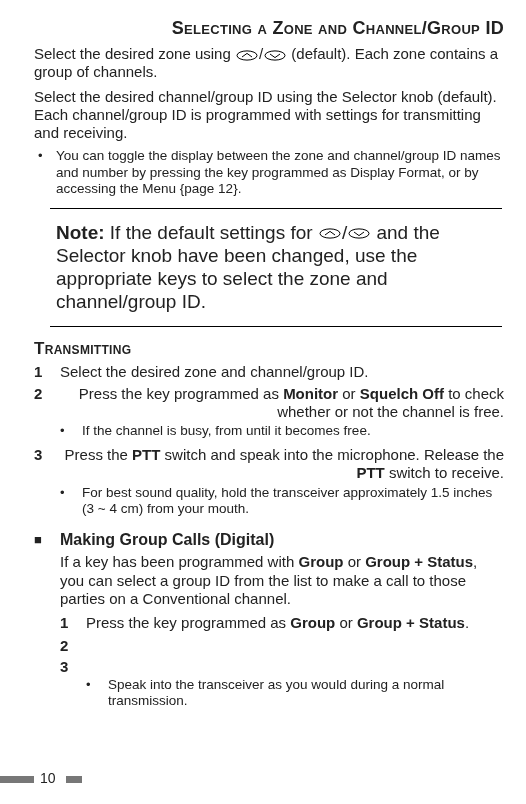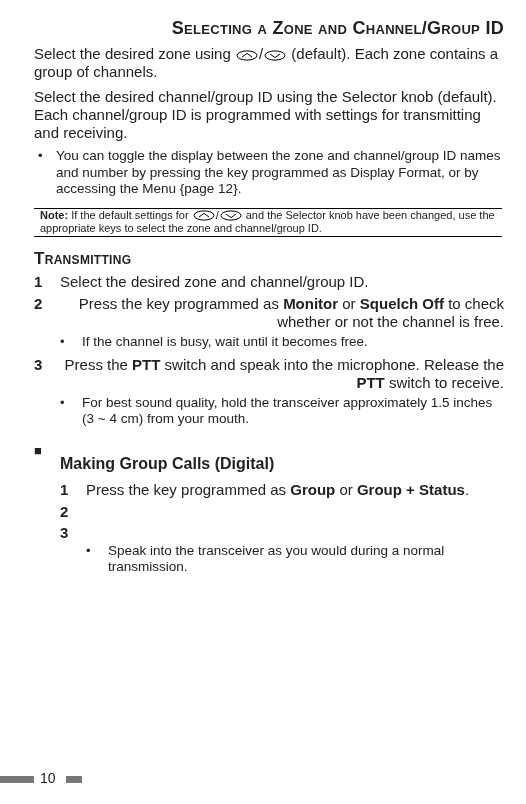--- a/index.html
+++ b/index.html
@@ -39,23 +39,23 @@
     font-size: 15px;
     line-height: 1.22;
     margin-bottom: 6px;
   }
   .bullet-row { display: flex; margin: 4px 0 4px 4px; }
   .bullet-row .dot { width: 18px; flex: 0 0 18px; font-size: 13px; line-height: 1.2; }
   .bullet-row .btxt { font-size: 13.5px; line-height: 1.22; }
   .notebox {
     border-top: 1px solid #000;
     border-bottom: 1px solid #000;
-    margin: 10px 2px 4px 0;
-    padding: 0 6px;
-    font-size: 11px;
+    margin: 10px 2px 4px 16px;
+    padding: 12px 6px;
+    font-size: 19px;
     line-height: 1.22;
   }
   .ol-row { display: flex; margin: 4px 0 2px 0; }
   .ol-row .num { width: 26px; flex: 0 0 26px; font-weight: bold; font-size: 15px; }
   .ol-row .otxt { font-size: 15px; line-height: 1.22; text-align: right; }
   .sub-bullet { display: flex; margin: 2px 0 6px 26px; }
   .sub-bullet .dot { width: 22px; flex: 0 0 22px; font-size: 13px; }
   .sub-bullet .btxt { font-size: 13.5px; line-height: 1.22; }
   .square-row { display: flex; margin-top: 14px; }
   .square-row .sq { width: 26px; flex: 0 0 26px; font-size: 13px; line-height: 1.35; }
@@ -126,42 +126,45 @@
 </div>
 
 <div class="ol-row">
   <div class="num">2</div>
   <div class="otxt">
     <span>Press the key programmed as </span><b>Monitor</b><span> or </span><b>Squelch Off</b><span> to check whether or not the channel is free.</span>
   </div>
 </div>
 <div class="sub-bullet">
   <div class="dot">•</div>
-  <div class="btxt">If the channel is busy, wait until it becomes free.</div>
+  <div class="btxt">If the channel is busy, from until it becomes free.</div>
 </div>
 
 <div class="ol-row">
   <div class="num">3</div>
   <div class="otxt">
     <span>Press the </span><b>PTT</b><span> switch and speak into the microphone. Release the </span><b>PTT</b><span> switch to receive.</span>
   </div>
 </div>
 <div class="sub-bullet">
   <div class="dot">•</div>
   <div class="btxt">For best sound quality, hold the transceiver approximately 1.5 inches (3 ~ 4 cm) from your mouth.</div>
 </div>
 
 <div class="square-row">
   <div class="sq">■</div>
   <div class="sqcontent">
-    <div class="h3" style="margin-top:13px">Making Group Calls (Digital)</div>
+    <div class="h3" style="margin-top:0">Making Group Calls (Digital)</div>
   </div>
 </div>
 
 <div class="indent-block">
+  <div class="para">
+    <span>If a key has been programmed with </span><b>Group</b><span> or </span><b>Group + Status</b><span>, you can select a group ID from the list to make a call to those parties on a Conventional channel.</span>
+  </div>
 
   <div class="ol2">
     <div class="ol-row">
       <div class="num">1</div>
       <div class="otxt">
         <span>Press the key programmed as </span><b>Group</b><span> or </span><b>Group + Status</b><span>.</span>
       </div>
     </div>
     <div class="ol-row">
       <div class="num">2</div>

